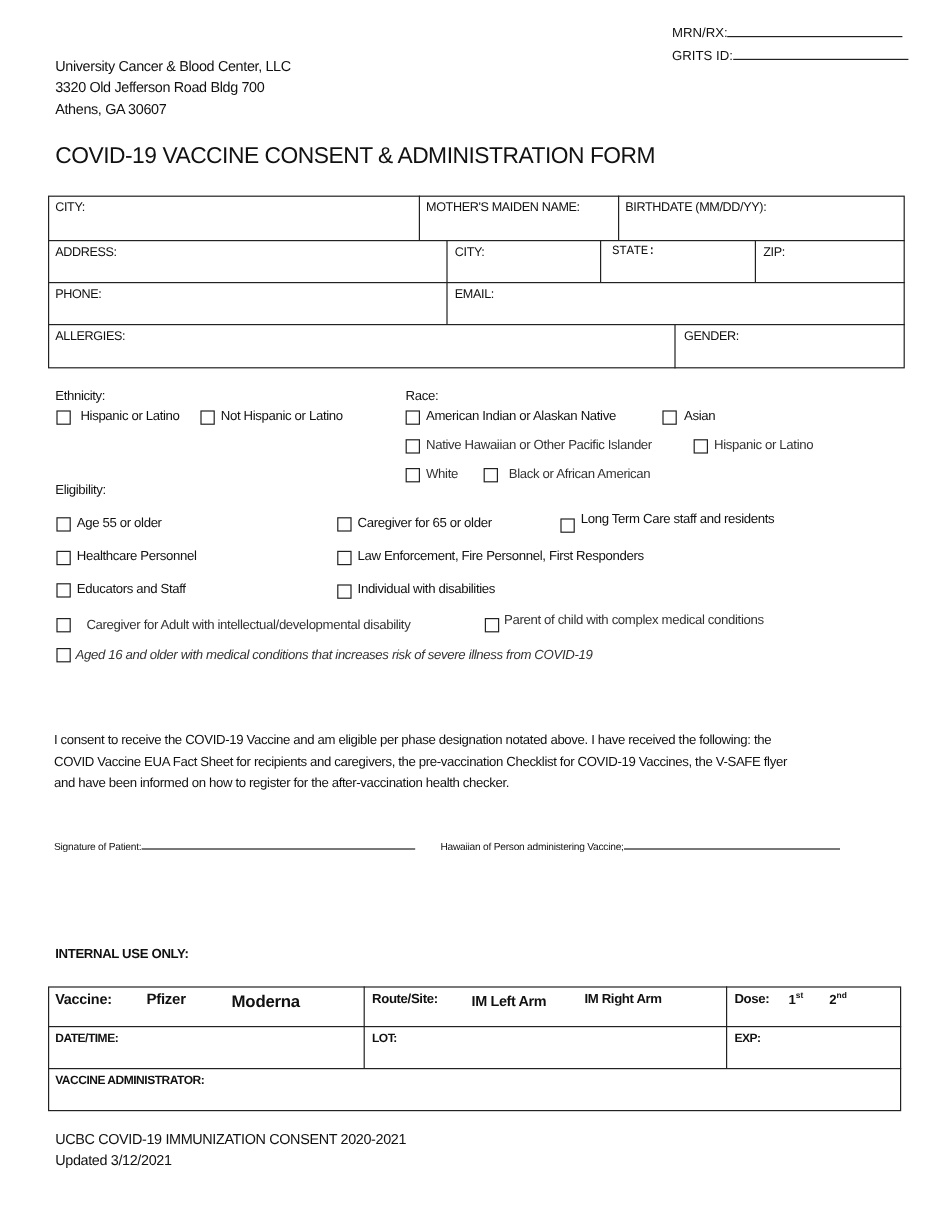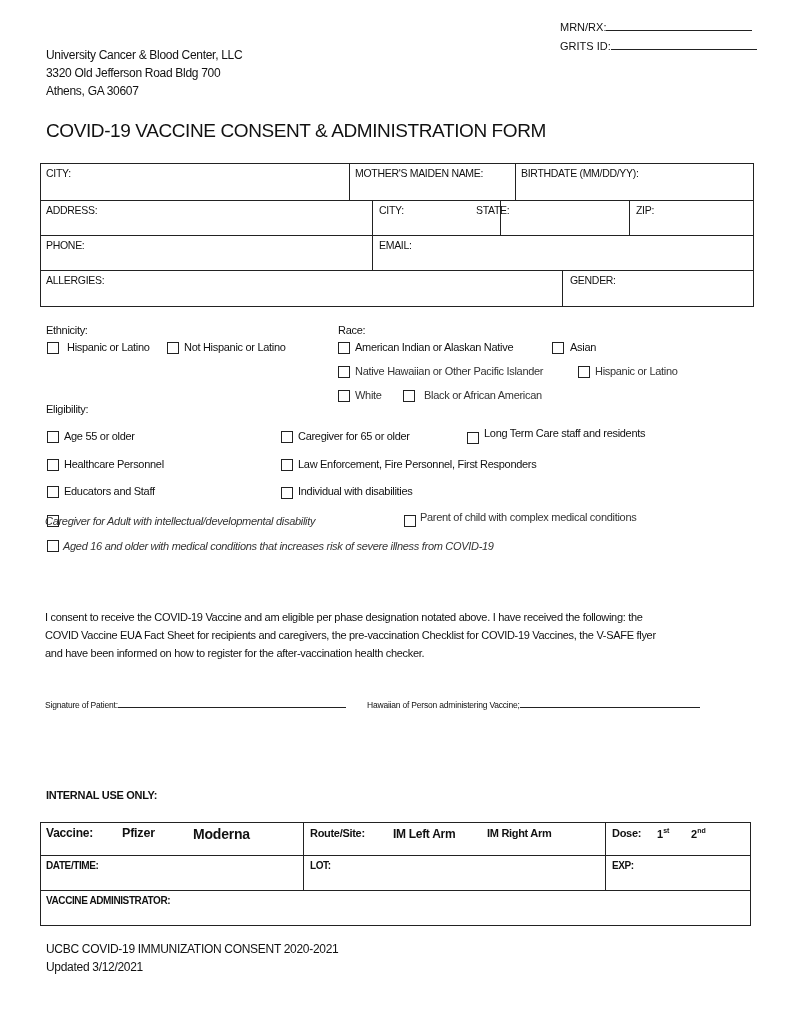--- a/index.html
+++ b/index.html
@@ -57,21 +57,21 @@
 <div class="field" style="left:42px; top:180px; width:305px; height:19px;"></div>
 <div class="lbl" style="left:355px; top:167px;">MOTHER'S MAIDEN NAME:</div>
 <div class="field" style="left:351px; top:180px; width:162px; height:19px;"></div>
 <div class="lbl" style="left:521px; top:167px;">BIRTHDATE (MM/DD/YY):</div>
 <div class="field" style="left:517px; top:180px; width:235px; height:19px;"></div>
 
 <div class="lbl" style="left:46px; top:204px;">ADDRESS:</div>
 <div class="field" style="left:42px; top:216px; width:328px; height:18px;"></div>
 <div class="lbl" style="left:379px; top:204px;">CITY:</div>
 <div class="field" style="left:374px; top:216px; width:124px; height:18px;"></div>
-<div class="lbl" style="left:476px; top:204px;">STATE:</div>
+<div class="lbl" style="left:510px; top:204px;font-family:Liberation Mono, monospace;">STATE:</div>
 <div class="field" style="left:502px; top:216px; width:125px; height:18px;"></div>
 <div class="lbl" style="left:636px; top:204px;">ZIP:</div>
 <div class="field" style="left:631px; top:216px; width:121px; height:18px;"></div>
 
 <div class="lbl" style="left:46px; top:239px;">PHONE:</div>
 <div class="field" style="left:42px; top:251px; width:328px; height:18px;"></div>
 <div class="lbl" style="left:379px; top:239px;">EMAIL:</div>
 <div class="field" style="left:374px; top:251px; width:378px; height:18px;"></div>
 
 <div class="lbl" style="left:46px; top:274px;">ALLERGIES:</div>
@@ -114,21 +114,21 @@
 <div class="cbl" style="left:64px; top:458px;">Healthcare Personnel</div>
 <div class="cb" style="left:281px; top:459px;"></div>
 <div class="cbl" style="left:298px; top:458px;">Law Enforcement, Fire Personnel, First Responders</div>
 
 <div class="cb" style="left:47px; top:486px;"></div>
 <div class="cbl" style="left:64px; top:485px;">Educators and Staff</div>
 <div class="cb" style="left:281px; top:487px;"></div>
 <div class="cbl" style="left:298px; top:485px;">Individual with disabilities</div>
 
 <div class="cb" style="left:47px; top:515px;"></div>
-<div class="cbl" style="left:45px; top:515px; color:#333;font-style:italic;">Caregiver for Adult with intellectual/developmental disability</div>
+<div class="cbl" style="left:72px; top:515px; color:#333;">Caregiver for Adult with intellectual/developmental disability</div>
 <div class="cb" style="left:404px; top:515px;"></div>
 <div class="cbl" style="left:420px; top:511px; color:#333;text-align:right;">Parent of child with complex medical conditions</div>
 
 <div class="cb" style="left:47px; top:540px;"></div>
 <div class="cbl" style="left:63px; top:540px; color:#333;font-style:italic;">Aged 16 and older with medical conditions that increases risk of severe illness from COVID-19</div>
 
 <div class="abs sm cond" style="left:45px; top:611px;">I consent to receive the COVID-19 Vaccine and am eligible per phase designation notated above. I have received the following: the</div>
 <div class="abs sm cond" style="left:45px; top:629px;">COVID Vaccine EUA Fact Sheet for recipients and caregivers, the pre-vaccination Checklist for COVID-19 Vaccines, the V-SAFE flyer</div>
 <div class="abs sm cond" style="left:45px; top:647px;">and have been informed on how to register for the after-vaccination health checker.</div>
 

